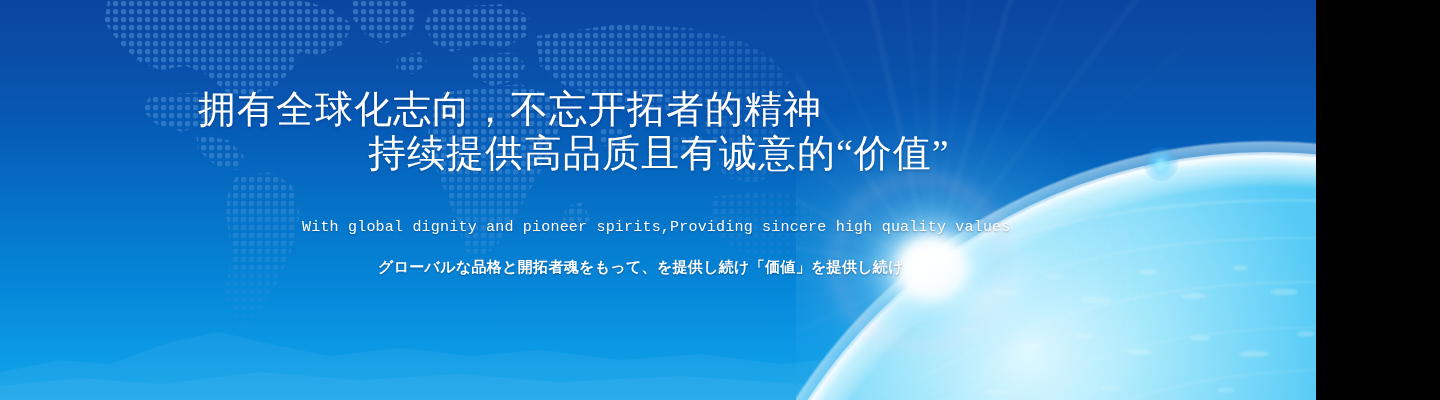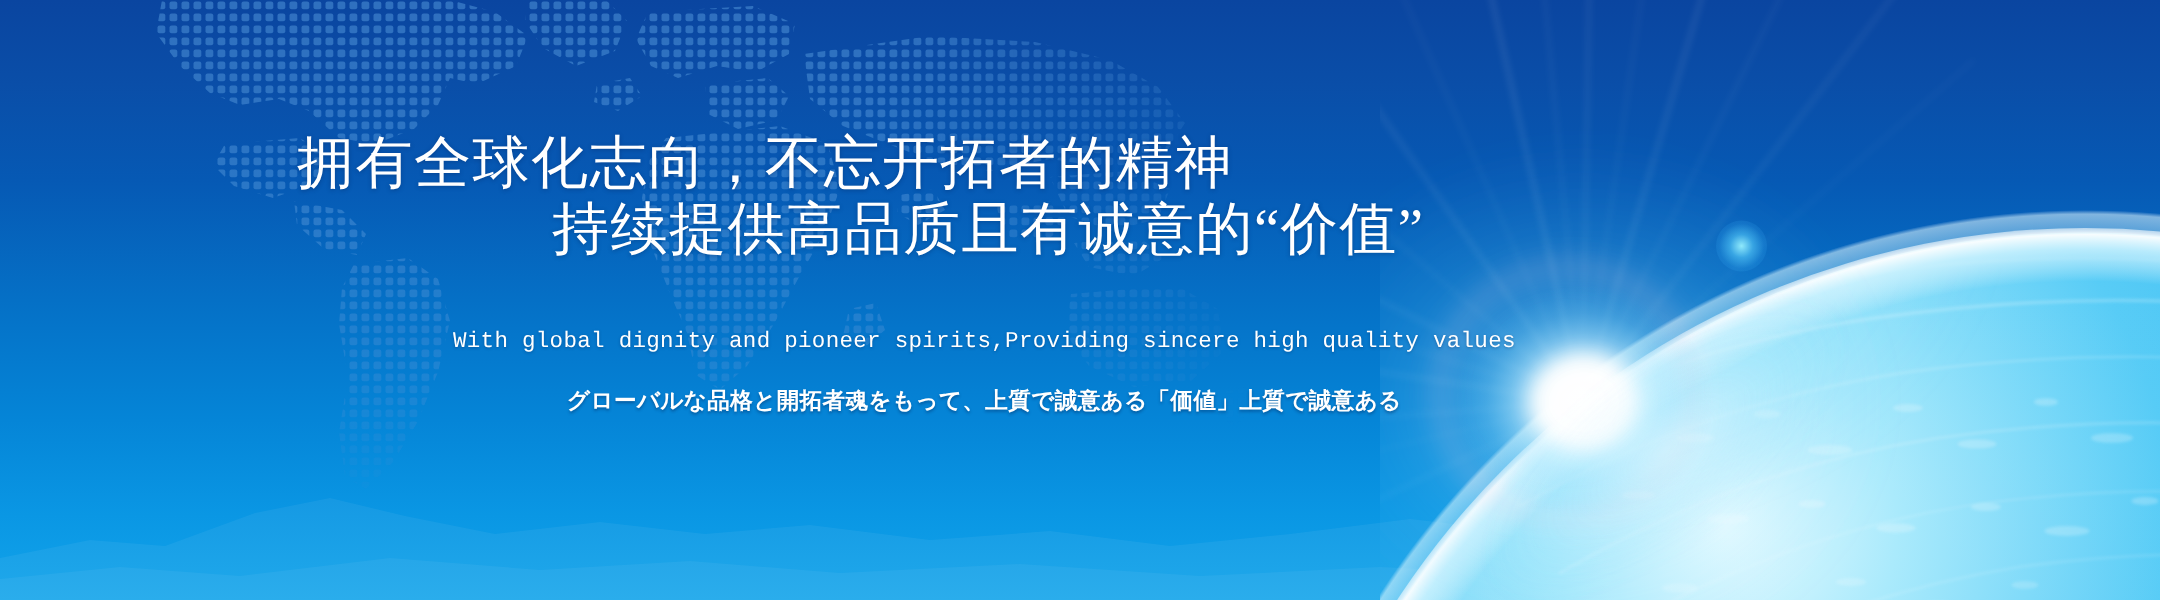--- a/index.html
+++ b/index.html
@@ -4,21 +4,21 @@
 <title>Corporate Hero Banner</title>
 <style>
   html, body {
     margin: 0;
     padding: 0;
     background: #000;
   }
 
   #banner {
     position: relative;
-    width: 1440px;
+    width: 1316px;
     height: 400px;
     overflow: hidden;
     font-family: "Liberation Sans", "DejaVu Sans", sans-serif;
     
     background:
       linear-gradient(180deg,
         #0a45a0 0%,
         #0a4ea8 14%,
         #0659b4 30%,
         #0570c6 50%,
@@ -401,16 +401,16 @@
       <ellipse cx="190" cy="300" rx="150" ry="60" transform="rotate(-38 190 300)" fill="url(#sunBloom)" opacity="0.75" filter="url(#softBlur)"></ellipse>
     </svg>
   </div>
 
   <div class="flare-orb"></div>
 
   <div class="text-layer">
     <div class="headline headline-1">拥有全球化志向，不忘开拓者的精神</div>
     <div class="headline headline-2">持续提供高品质且有诚意的“价值”</div>
     <div class="subtitle-en">With global dignity and pioneer spirits,Providing sincere high quality values</div>
-    <div class="subtitle-ja">グローバルな品格と開拓者魂をもって、上質で誠意ある「価値」上質で誠意ある</div>
+    <div class="subtitle-ja">グローバルな品格と開拓者魂をもって、を提供し続け「価値」を提供し続け</div>
   </div>
 
 </div>
 
 </body></html>

